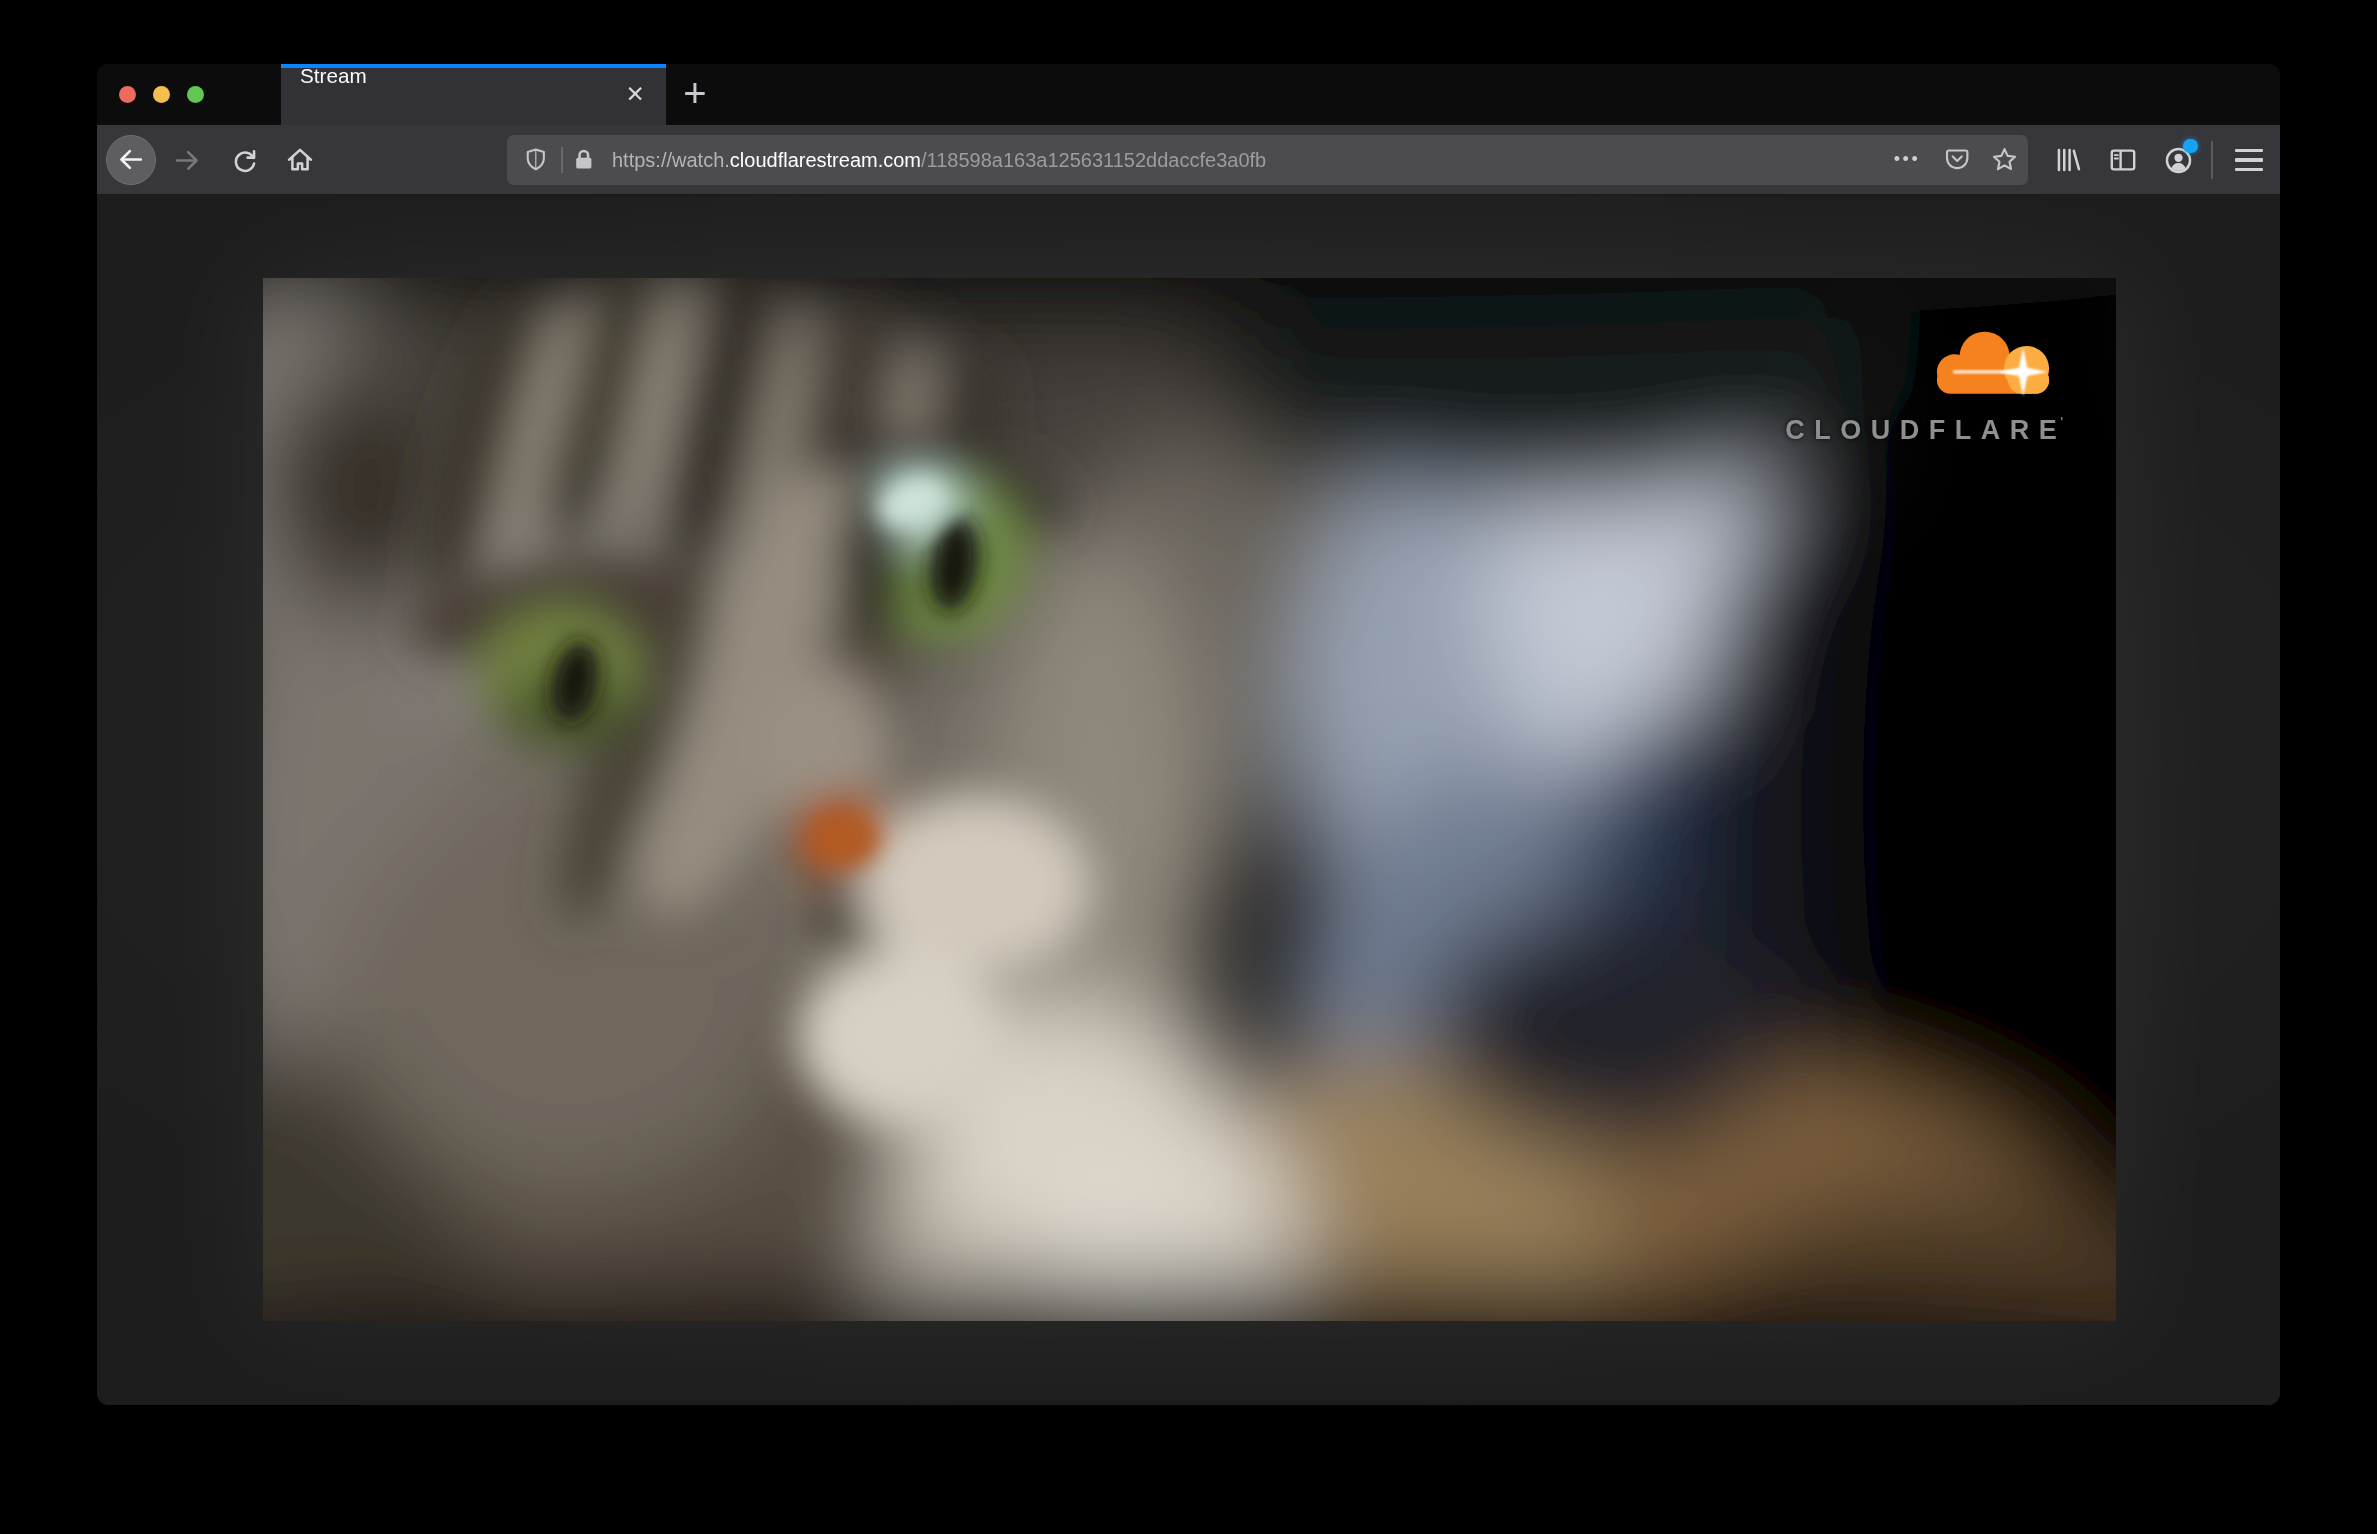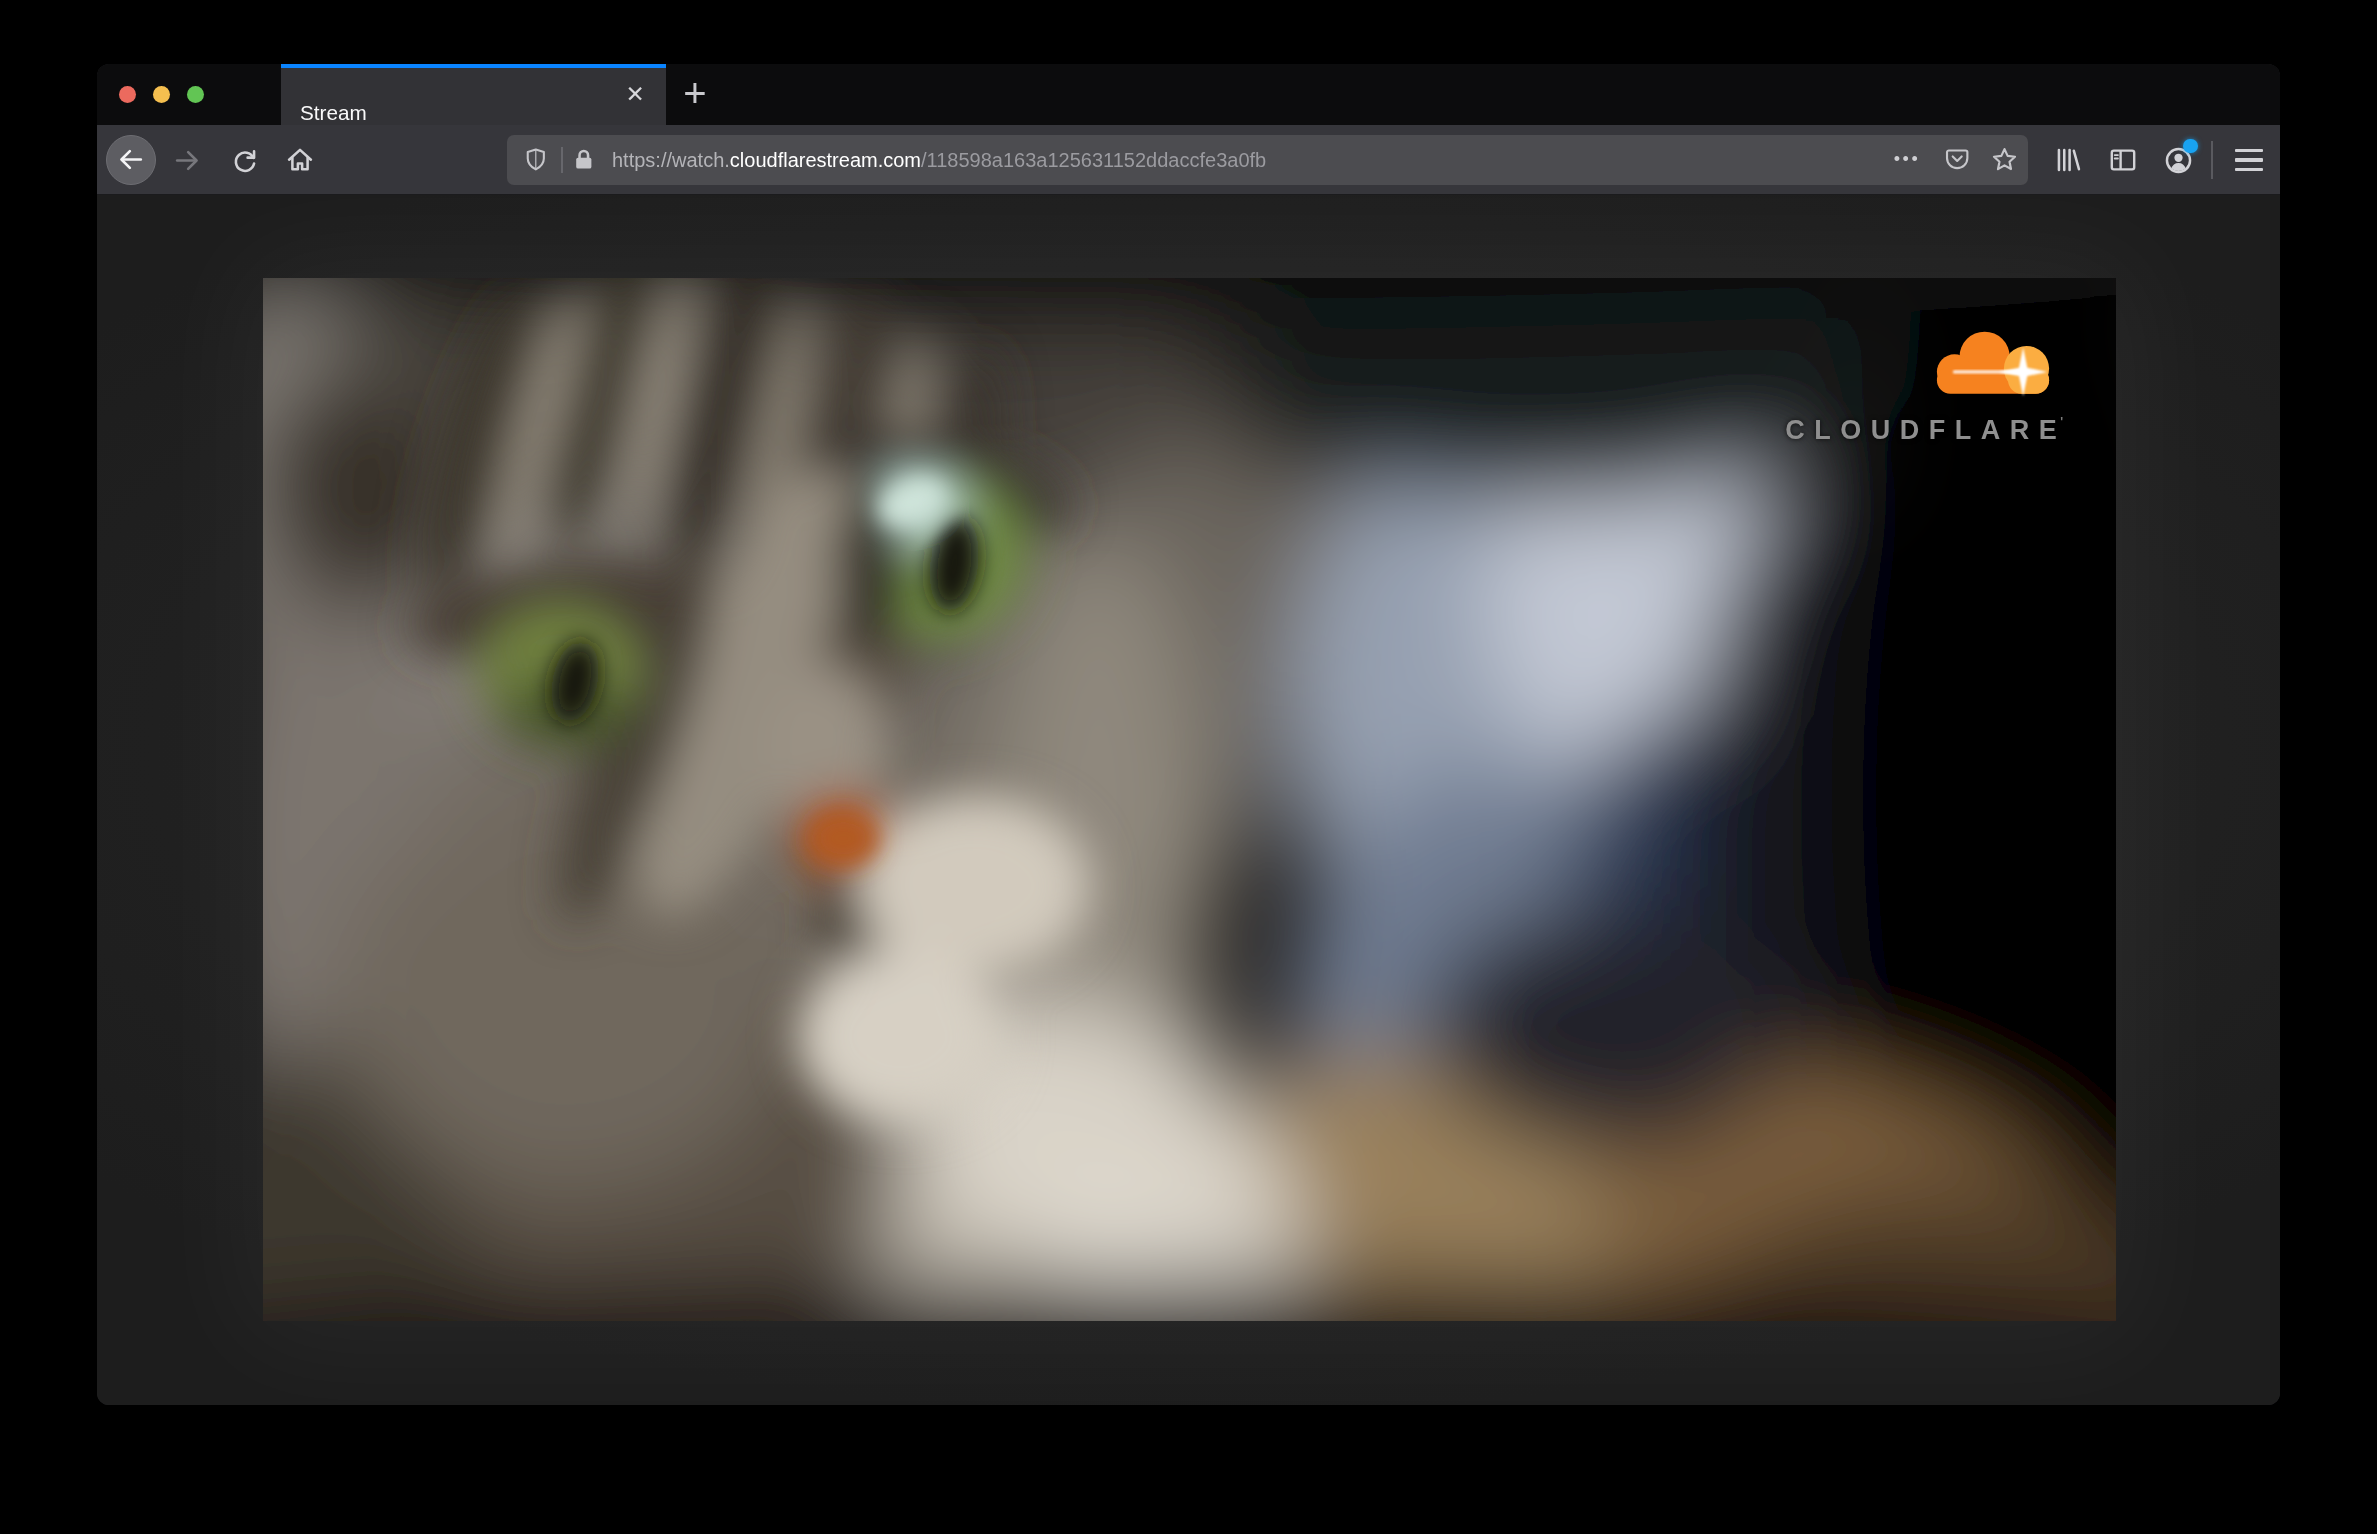--- a/index.html
+++ b/index.html
@@ -14,21 +14,21 @@
   
   .tabbar { position:relative; height:61px; background:#0c0c0d; }
   .traffic { position:absolute; left:0; top:0; width:184px; height:61px;
              display:flex; align-items:center; padding-left:22.4px; gap:17px; }
   .tl { width:17px; height:17px; border-radius:50%; display:inline-block; }
   .tl.red    { background:#ec6a5e; }
   .tl.yellow { background:#f5bf4f; }
   .tl.green  { background:#62c554; }
 
   .tab { position:absolute; left:184px; top:0; width:385px; height:61px;
-         background:#323236; display:flex; align-items:flex-end; }
+         background:#323236; display:flex; align-items:flex-start; }
   .tab-accent { position:absolute; left:0; right:0; top:0; height:4.3px; background:#0a84ff; }
   .tab-title { padding-left:19px; font-size:20.7px; color:#f9f9fa; }
   .tab-close { position:absolute; right:13.8px; top:50%; transform:translateY(-50%);
                width:34px; height:34px; display:flex; align-items:center; justify-content:center;
                font-size:23px; color:#d7d7db; }
   .newtab { position:absolute; left:574px; top:0; width:48px; height:61px;
             display:flex; align-items:center; justify-content:center; }
   .newtab span { font-size:40px; font-weight:200; color:#c9c9cd; line-height:1; margin-top:-3.4px; }
 
   

